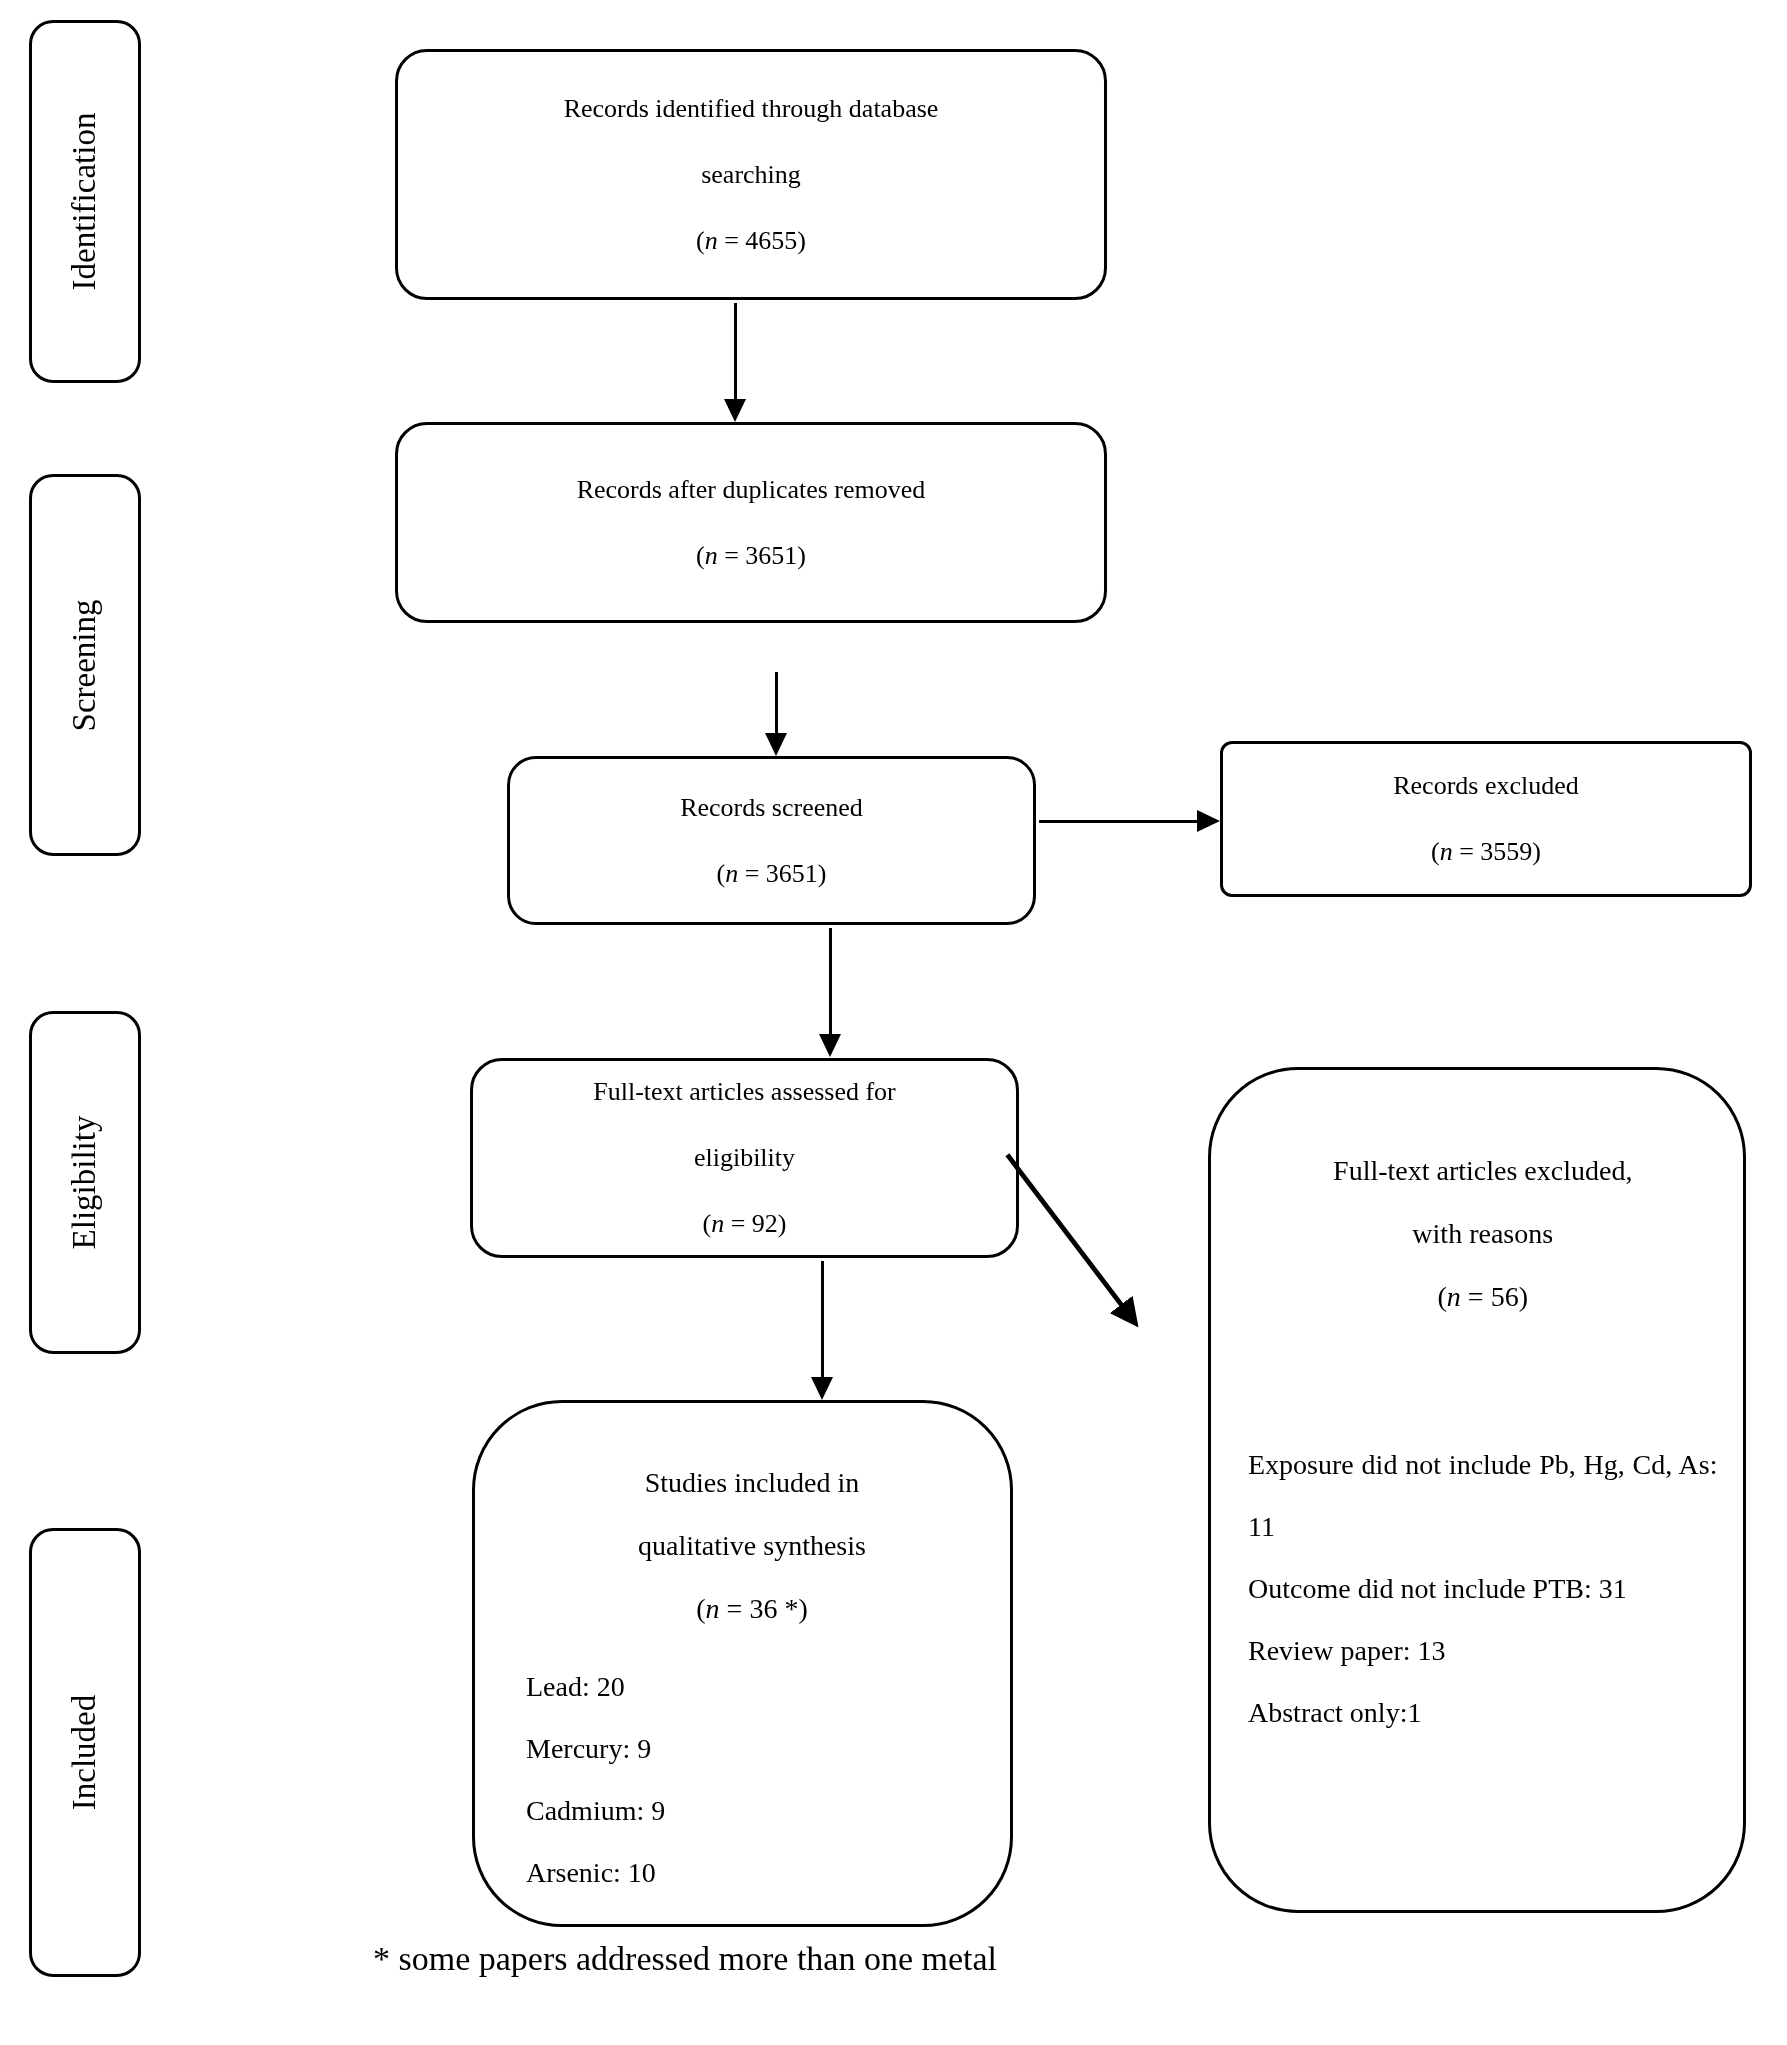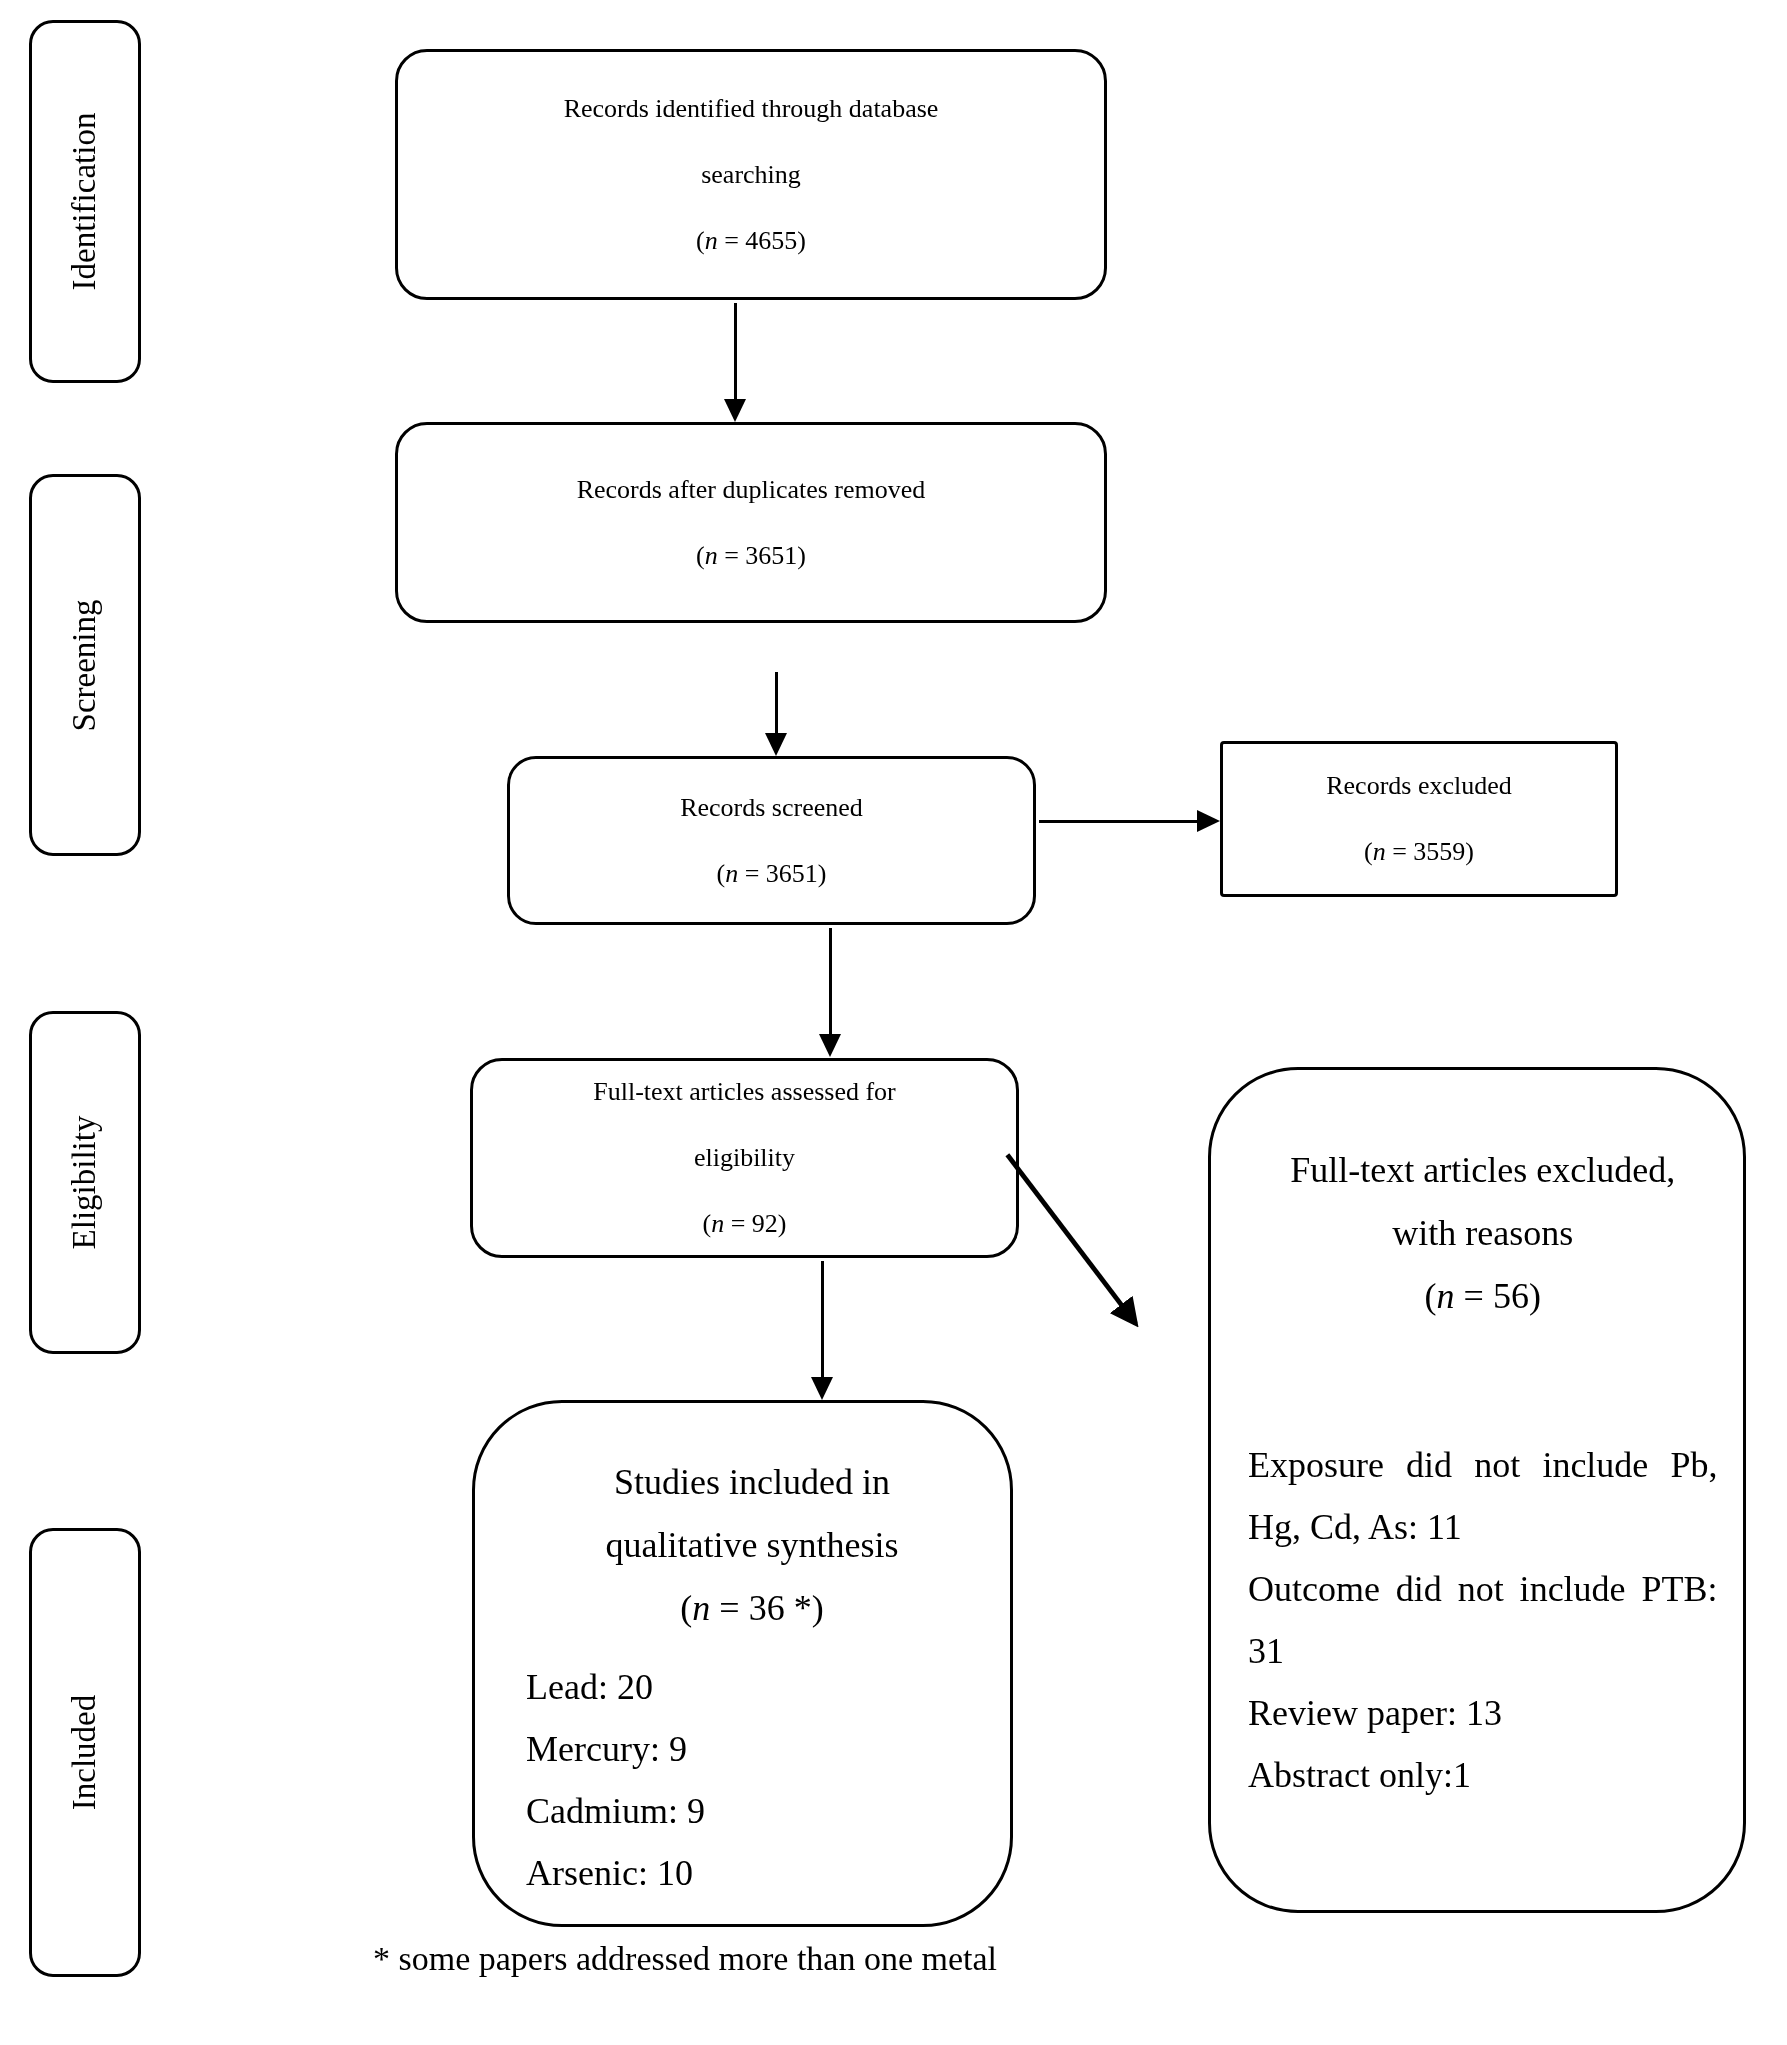--- a/index.html
+++ b/index.html
@@ -33,21 +33,21 @@
   .count-line { white-space: nowrap; }
   .nvar { font-style: italic; }
 
   .bignode {
     border: 3.2px solid #000000;
     background: #ffffff;
     display: flex;
     flex-direction: column;
     align-items: stretch;
     text-align: center;
-    font-size: 36px;
+    font-size: 28px;
     line-height: 63px;
   }
   .list-block {
     text-align: left;
     line-height: 62px;
   }
   .list-block p { margin: 0; }
   .justify p { text-align: justify; }
 
   
@@ -153,21 +153,21 @@
   <div class="abs node" style="left:507px; top:756px; width:529px; height:169px; border-radius:29px;">
     <div class="title-line">Records screened</div>
     <div class="count-line"><span>(</span><span class="nvar">n</span><span> = </span><span>3651</span><span>)</span></div>
   </div>
 
   <div class="abs arrow-h" style="left:1039px; top:810px; width:181px; height:23.4px;">
     <div class="shaft"></div>
       <div class="head"></div>
   </div>
 
-  <div class="abs node" style="left:1220px; top:741px; width:398px; height:156px; border-radius:4px;">
+  <div class="abs node" style="left:1220px; top:741px; width:532px; height:156px; border-radius:12px;">
     <div class="title-line">Records excluded</div>
     <div class="count-line"><span>(</span><span class="nvar">n</span><span> = </span><span>3559</span><span>)</span></div>
   </div>
 
   <div class="abs arrow-v" style="left:819px; top:928px; width:23.4px; height:129px;">
     <div class="shaft"></div>
       <div class="head"></div>
   </div>
 
   <div class="abs node" style="left:470px; top:1058px; width:549px; height:200px; border-radius:32px;">

